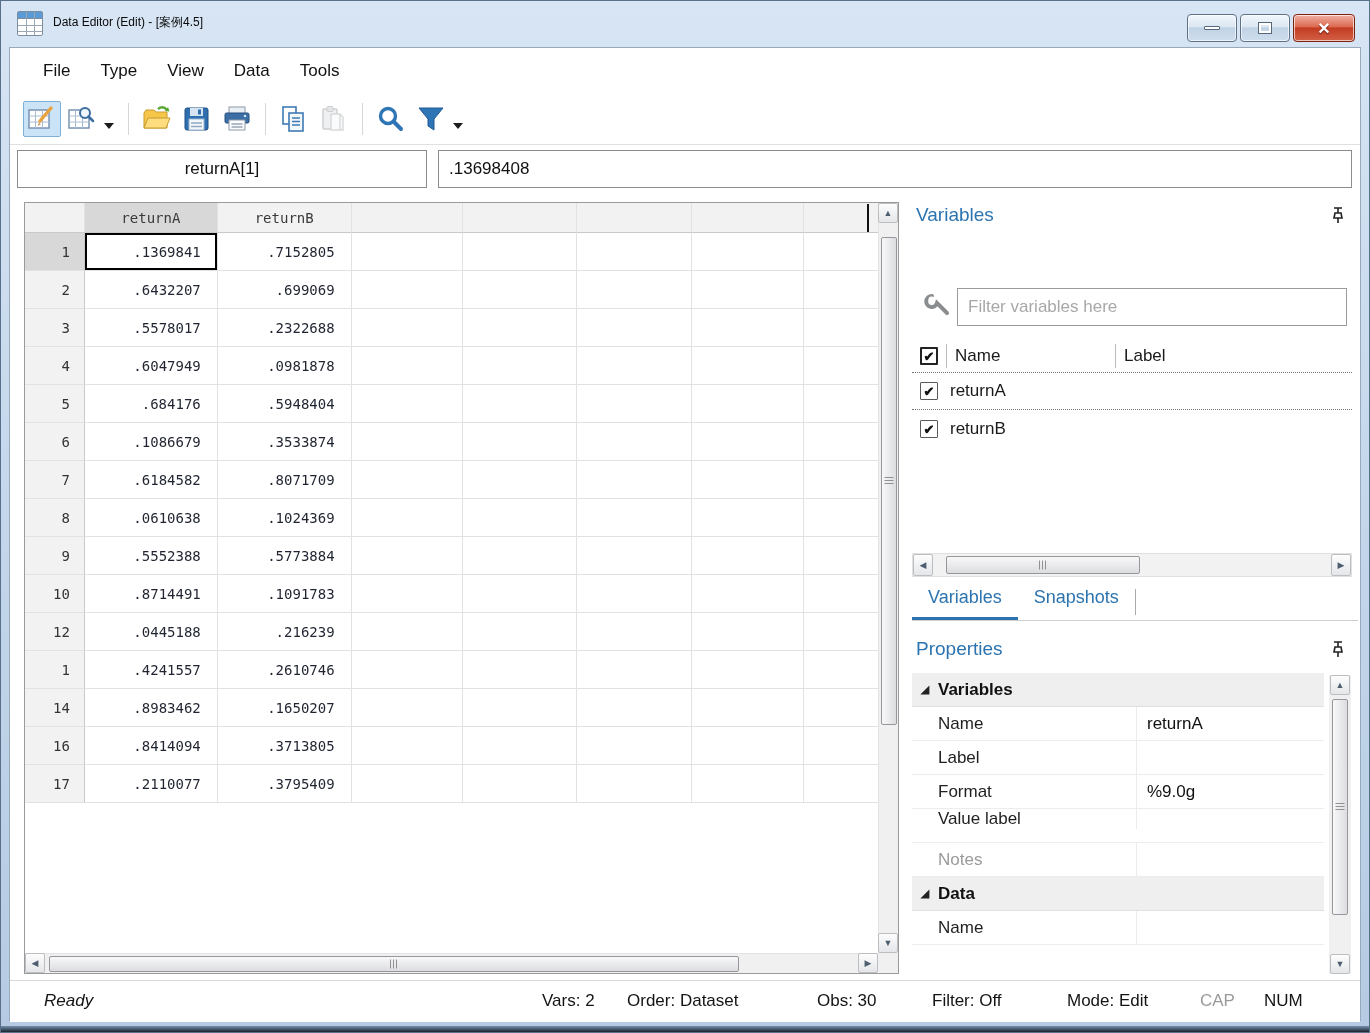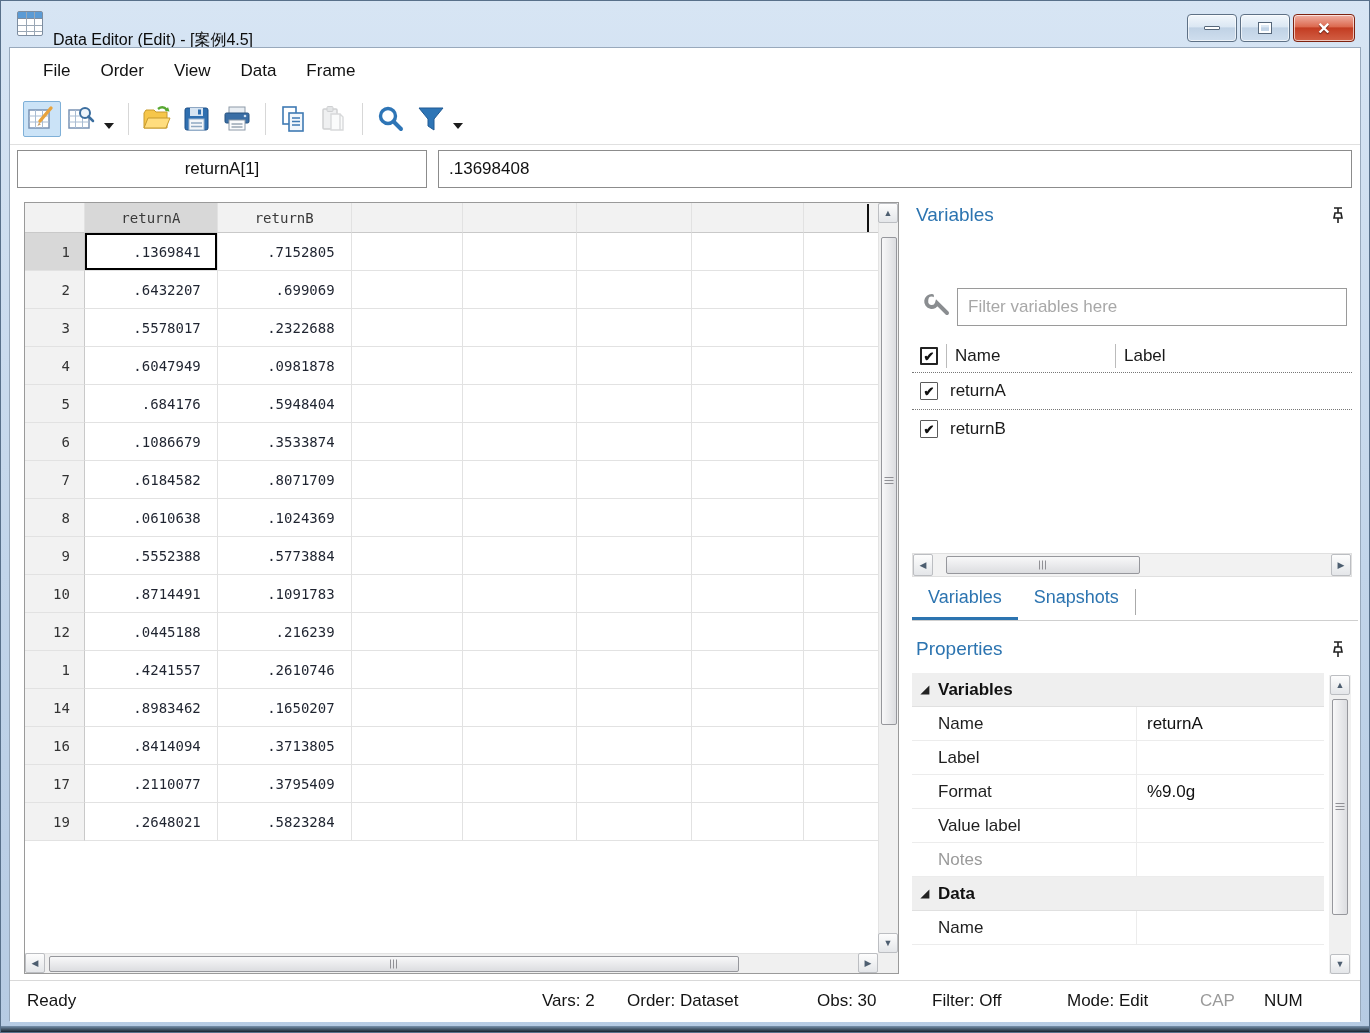--- a/index.html
+++ b/index.html
@@ -8,21 +8,21 @@
   .frame-bottom-dark { position:absolute; left:0; right:0; bottom:0; height:6px; background:linear-gradient(180deg,#7791ac,#17242f); }
 
   
   .titlebar { position:absolute; top:0; left:0; right:0; height:46px; }
   .app-icon { position:absolute; left:16px; top:10px; width:26px; height:25px; background:#fff; border:1px solid #7d8da0; border-radius:2px; }
   .app-icon .hdr { position:absolute; top:0; left:0; right:0; height:7px; background:#5b9bd5; border-bottom:1px solid #7d8da0; }
   .app-icon .l-v1{position:absolute;top:0;bottom:0;left:8px;width:1px;background:#9aa7b5;}
   .app-icon .l-v2{position:absolute;top:0;bottom:0;left:16px;width:1px;background:#9aa7b5;}
   .app-icon .l-h1{position:absolute;left:0;right:0;top:13px;height:1px;background:#9aa7b5;}
   .app-icon .l-h2{position:absolute;left:0;right:0;top:19px;height:1px;background:#9aa7b5;}
-  .window-title { position:absolute; left:52px; top:13px; font-size:16px; color:#0b0b0b;margin-top:16px; }
+  .window-title { position:absolute; left:52px; top:13px; font-size:12px; color:#0b0b0b; }
   .win-buttons { position:absolute; top:13px; right:14px; display:flex; gap:3px; }
   .win-btn { width:50px; height:28px; border:1px solid #5e7186; border-radius:4px;
              background:linear-gradient(180deg,#f2f7fc 0%,#dbe7f3 45%,#c0d2e5 50%,#cfdeee 100%);
              display:flex; align-items:center; justify-content:center; box-shadow:inset 0 0 0 1px rgba(255,255,255,.65); }
   .win-btn.close { width:62px; background:linear-gradient(180deg,#f0b0a4 0%,#dc6a50 45%,#c33c22 50%,#d26045 100%); border-color:#7e2210; }
   .glyph-min { width:16px; height:4px; background:#fff; border:1px solid #56677a; border-radius:1px; }
   .glyph-max { width:12px; height:10px; border:2px solid #fff; outline:1px solid #56677a; background:transparent; }
   .glyph-close { color:#fff; font-size:16px; font-weight:bold; text-shadow:0 1px 1px #5e1407; }
 
   
@@ -100,21 +100,21 @@
   .prop-section { height:34px; background:#efefef; border-bottom:1px solid #e0e0e0; display:flex; align-items:center; font-weight:bold; color:#111; }
   .prop-section .tri { width:26px; text-align:center; font-size:11px; color:#222; }
   .prop-row { height:34px; display:flex; border-bottom:1px solid #ececec; }
   .prop-label { width:225px; padding-left:26px; display:flex; align-items:center; color:#1f1f1f; border-right:1px solid #ececec; background:#fff; }
   .prop-value { flex:1; padding-left:10px; display:flex; align-items:center; color:#111; background:#fff; }
   .muted { color:#9a9a9a !important; }
   .pp-vscroll { position:absolute; left:417px; top:473px; width:22px; height:299px; background:#f0f0f0; }
 
   
   .statusbar { position:absolute; left:0; right:0; top:932px; height:42px; background:#fff; border-top:1px solid #d9d9d9; font-size:17px; color:#141414; }
-  .status-ready { position:absolute; left:17px; top:10px; }
+  .status-ready { position:absolute; left:34px; top:10px;font-style:italic; }
   .status-item { position:absolute; top:10px; }
 
   svg { overflow:visible; }
 </style>
 </head>
 <body>
 
 <div class="frame">
   <div class="titlebar">
     <div class="app-icon">
@@ -135,24 +135,24 @@
       <div class="win-btn close">
           <span class="glyph-close">✕</span>
         </div>
     </div>
   </div>
 
   <div class="client">
 
     <div class="menubar" id="menubar">
         <div class="menu-item">File</div>
-        <div class="menu-item">Order</div>
+        <div class="menu-item">Type</div>
         <div class="menu-item">View</div>
         <div class="menu-item">Data</div>
-        <div class="menu-item">Frame</div>
+        <div class="menu-item">Tools</div>
       </div>
 
     <div class="toolbar">
       <div class="tbtn selected">
         <svg width="30" height="28">
           <rect x="2" y="5" width="20" height="18" fill="#fff" stroke="#7a93b4" stroke-width="1.5"></rect>
           <path d="M2 11 h20 M2 17 h20 M8.5 5 v18 M15.5 5 v18" stroke="#a9bcd2" stroke-width="1"></path>
           <path d="M24 3 L13 16" stroke="#e8a33d" stroke-width="3.4" stroke-linecap="round"></path>
           <path d="M12 17.5 l-1.6 3.4 3.5-1.5 z" fill="#caa06a"></path>
         </svg>
@@ -382,30 +382,20 @@
             <div class="grow">
               <div class="gcell obs col-obs">17</div>
               <div class="gcell val col-a">.2110077</div>
               <div class="gcell val col-b">.3795409</div>
               <div class="gcell val" style="width: 111px;"></div>
               <div class="gcell val" style="width: 115px;"></div>
               <div class="gcell val" style="width: 115px;"></div>
               <div class="gcell val" style="width: 112px;"></div>
               <div class="gcell val" style="width: 75px;"></div>
             </div>
-            <div class="grow">
-              <div class="gcell obs col-obs">19</div>
-              <div class="gcell val col-a">.2648021</div>
-              <div class="gcell val col-b">.5823284</div>
-              <div class="gcell val" style="width: 111px;"></div>
-              <div class="gcell val" style="width: 115px;"></div>
-              <div class="gcell val" style="width: 115px;"></div>
-              <div class="gcell val" style="width: 112px;"></div>
-              <div class="gcell val" style="width: 75px;"></div>
-            </div>
           </div>
         <div class="hdr-marker"></div>
       </div>
       <div class="sb-track-v">
         <div class="sb-btn" style="top:0;left:-1px;">▲</div>
         <div class="sb-thumb-v" style="top:34px;height:488px;">
             <div class="grip-h"></div>
           </div>
         <div class="sb-btn" style="bottom:0;left:-1px;">▼</div>
       </div>
@@ -493,21 +483,21 @@
               <span>Label</span>
             </div>
             <div class="prop-value"></div>
           </div>
           <div class="prop-row" style="position: relative;">
             <div class="prop-label">
               <span>Format</span>
             </div>
             <div class="prop-value">%9.0g</div>
           </div>
-          <div class="prop-row" style="position: relative;">
+          <div class="prop-row" style="position: relative; flex-direction: column;">
             <div class="prop-label">
               <span>Value label</span>
             </div>
             <div class="prop-value"></div>
           </div>
           <div class="prop-row" style="position: relative;">
             <div class="prop-label muted">
               <span>Notes</span>
             </div>
             <div class="prop-value muted"></div>

